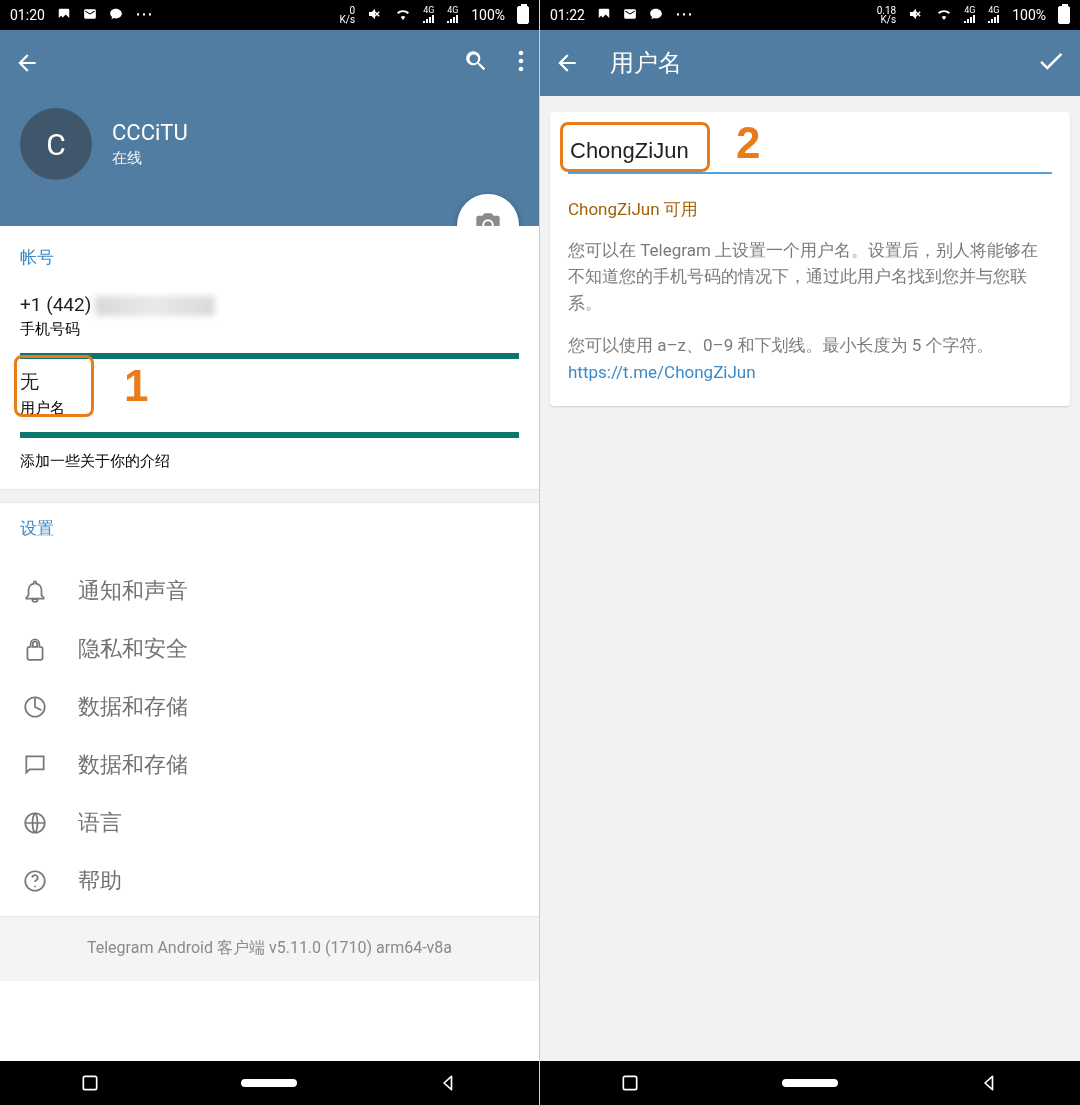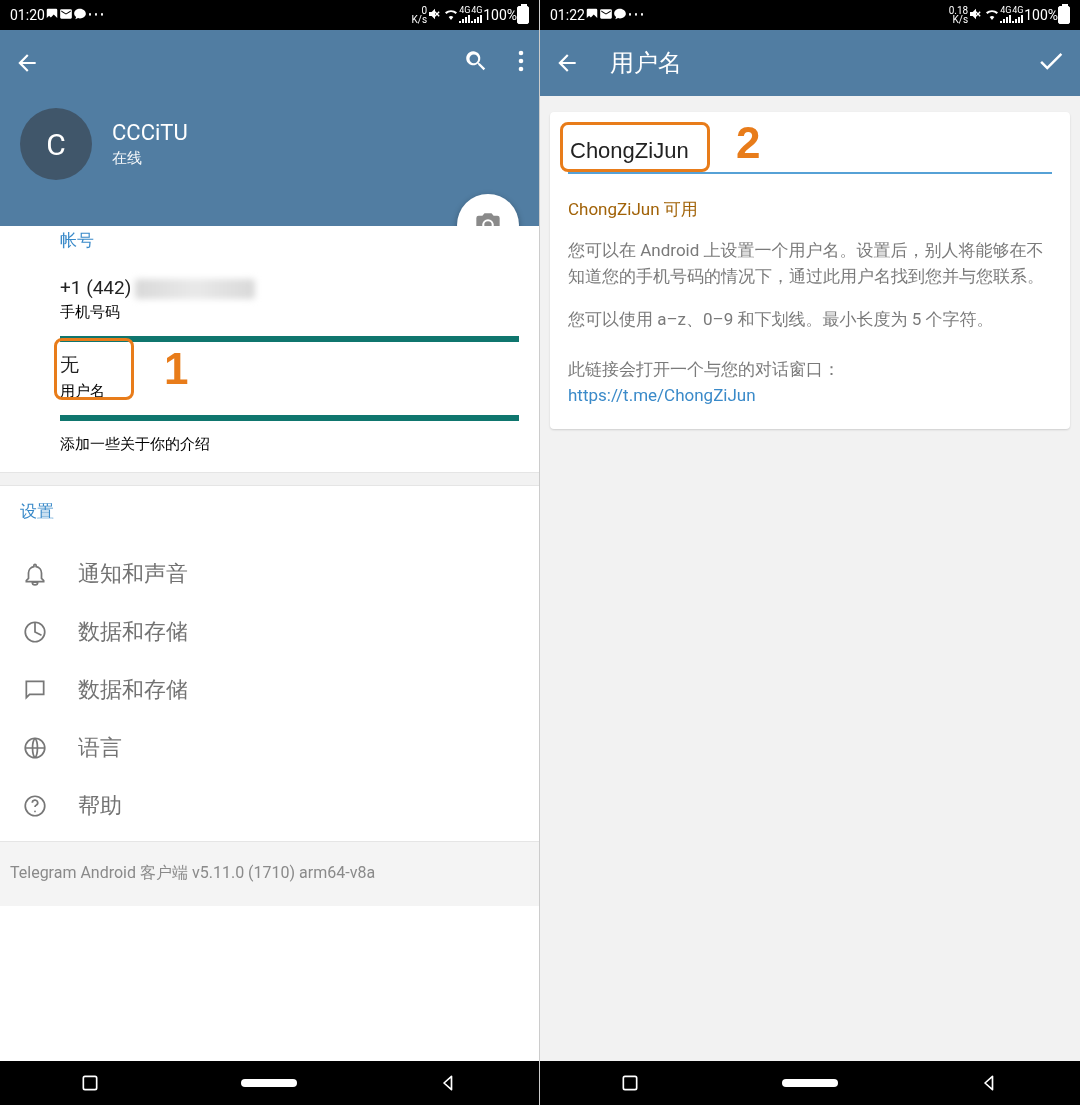--- a/index.html
+++ b/index.html
@@ -25,21 +25,21 @@
   .statusbar {
     height: 30px;
     background: #000;
     color: #fff;
     display: flex;
     align-items: center;
     padding: 0 10px;
     font-size: 14px;
     justify-content: space-between;
   }
-  .sb-left, .sb-right { display: flex; align-items: center; gap: 0; }
+  .sb-left, .sb-right { display: flex; align-items: center; gap: 12px; }
   .sb-right .pct { font-size: 14px; }
   .sb-ks { font-size: 10px; line-height: 9px; text-align: right; }
   .dots::after { content: "⋯"; font-size: 18px; line-height: 14px; }
   .battery {
     width: 12px; height: 18px; border: 1px solid #fff; border-radius: 2px;
     position: relative; background: #fff;
   }
   .battery::before {
     content: ""; position: absolute; top: -3px; left: 3px; width: 6px; height: 2px; background: #fff;
   }
@@ -105,21 +105,21 @@
   .settings-list { padding: 8px 0 6px 0; background:#fff; }
   .settings-item {
     display: flex; align-items: center; gap: 28px;
     padding: 14px 20px;
   }
   .settings-item .lbl { font-size: 22px; color: #737373; }
   .settings-icon { width: 30px; height: 30px; display:flex; align-items:center; justify-content:center; }
   .settings-icon svg { stroke: #777; fill: none; stroke-width: 1.6; }
 
   .footer-version {
-    background: #f4f4f4; color: #8a8a8a; text-align: left;
+    background: #f4f4f4; color: #8a8a8a; text-align: center;
     padding: 22px 10px; font-size: 16px;
     box-shadow: inset 0 1px 0 #e5e5e5;
   }
 
   .bottom-nav {
     margin-top: auto;
     height: 44px; background: #000;
     display: flex; align-items: center; justify-content: space-around;
   }
   .bottom-nav .nav-item { width: 100px; height: 20px; display:flex; align-items:center; justify-content:center; }
@@ -234,21 +234,21 @@
       <div class="profile-name">CCCiTU</div>
       <div class="profile-status">在线</div>
     </div>
     <div class="fab-camera">
       <svg width="28" height="28" viewBox="0 0 24 24">
           <path fill="#8a8a8a" d="M12 15.2A3.2 3.2 0 1 0 12 8.8a3.2 3.2 0 0 0 0 6.4zM9 2l-1.8 2H4a2 2 0 0 0-2 2v12a2 2 0 0 0 2 2h16a2 2 0 0 0 2-2V6a2 2 0 0 0-2-2h-3.2L15 2H9zm3 15a5 5 0 1 1 0-10 5 5 0 0 1 0 10z"></path>
         </svg>
     </div>
   </div>
 
-  <div class="section" style="position:relative; padding-top:3px;margin-left:40px;">
+  <div class="section" style="position:relative; padding-top:20px;">
     <div class="section-title">帐号</div>
 
     <div class="row">
       <div class="row-primary">
         <span>+1 (442)</span><span class="phone-blur"></span>
       </div>
       <div class="row-secondary">手机号码</div>
     </div>
 
     <div class="row" style="position:relative;">
@@ -274,20 +274,28 @@
       <div class="settings-icon">
         <svg width="26" height="26" viewBox="0 0 24 24">
             <path d="M12 22a2.5 2.5 0 0 0 2.5-2.5h-5A2.5 2.5 0 0 0 12 22zm6-6V11a6 6 0 0 0-5-5.9V4a1 1 0 1 0-2 0v1.1A6 6 0 0 0 6 11v5l-2 2v1h16v-1l-2-2z"></path>
           </svg>
       </div>
       <div class="lbl">通知和声音</div>
     </div>
     <div class="settings-item">
       <div class="settings-icon">
         <svg width="26" height="26" viewBox="0 0 24 24">
+            <path d="M17 10h-1V7a4 4 0 0 0-8 0v3H7a2 2 0 0 0-2 2v8a2 2 0 0 0 2 2h10a2 2 0 0 0 2-2v-8a2 2 0 0 0-2-2zm-7-3a2 2 0 1 1 4 0v3h-4V7z"></path>
+          </svg>
+      </div>
+      <div class="lbl">隐私和安全</div>
+    </div>
+    <div class="settings-item">
+      <div class="settings-icon">
+        <svg width="26" height="26" viewBox="0 0 24 24">
             <circle cx="12" cy="12" r="9"></circle>
             <path d="M12 3v9l6 3" stroke-width="1.6"></path>
           </svg>
       </div>
       <div class="lbl">数据和存储</div>
     </div>
     <div class="settings-item">
       <div class="settings-icon">
         <svg width="26" height="26" viewBox="0 0 24 24">
             <path d="M4 4h16v12H7l-3 3V4z"></path>
@@ -397,23 +405,22 @@
     </div>
   </div>
 
   <div class="right-body">
     <div class="username-card">
       <input class="username-input" value="ChongZiJun" style="">
       <div class="hl-box" style="left:10px; top:10px; width:150px; height:50px;"></div>
       <div class="anno-num" style="left:186px; top:6px;">2</div>
 
       <div class="username-status">ChongZiJun 可用</div>
-      <div class="username-desc">您可以在 Android 上设置一个用户名。设置后，别人将能够在不知道您的手机号码的情况下，通过此用户名找到您并与您联系。</div>
+      <div class="username-desc">您可以在 Telegram 上设置一个用户名。设置后，别人将能够在不知道您的手机号码的情况下，通过此用户名找到您并与您联系。</div>
       <div class="username-desc">您可以使用 a–z、0–9 和下划线。最小长度为 5 个字符。</div>
-      <div class="username-link-label">此链接会打开一个与您的对话窗口：</div>
       <div class="username-link">https://t.me/ChongZiJun</div>
     </div>
 
     <div style="flex:1"></div>
 
     <div class="bottom-nav">
       <div class="nav-item">
         <svg width="20" height="20" viewBox="0 0 24 24">
             <rect x="4" y="4" width="16" height="16" rx="2" fill="none" stroke="#fff" stroke-width="2"></rect>
           </svg>

